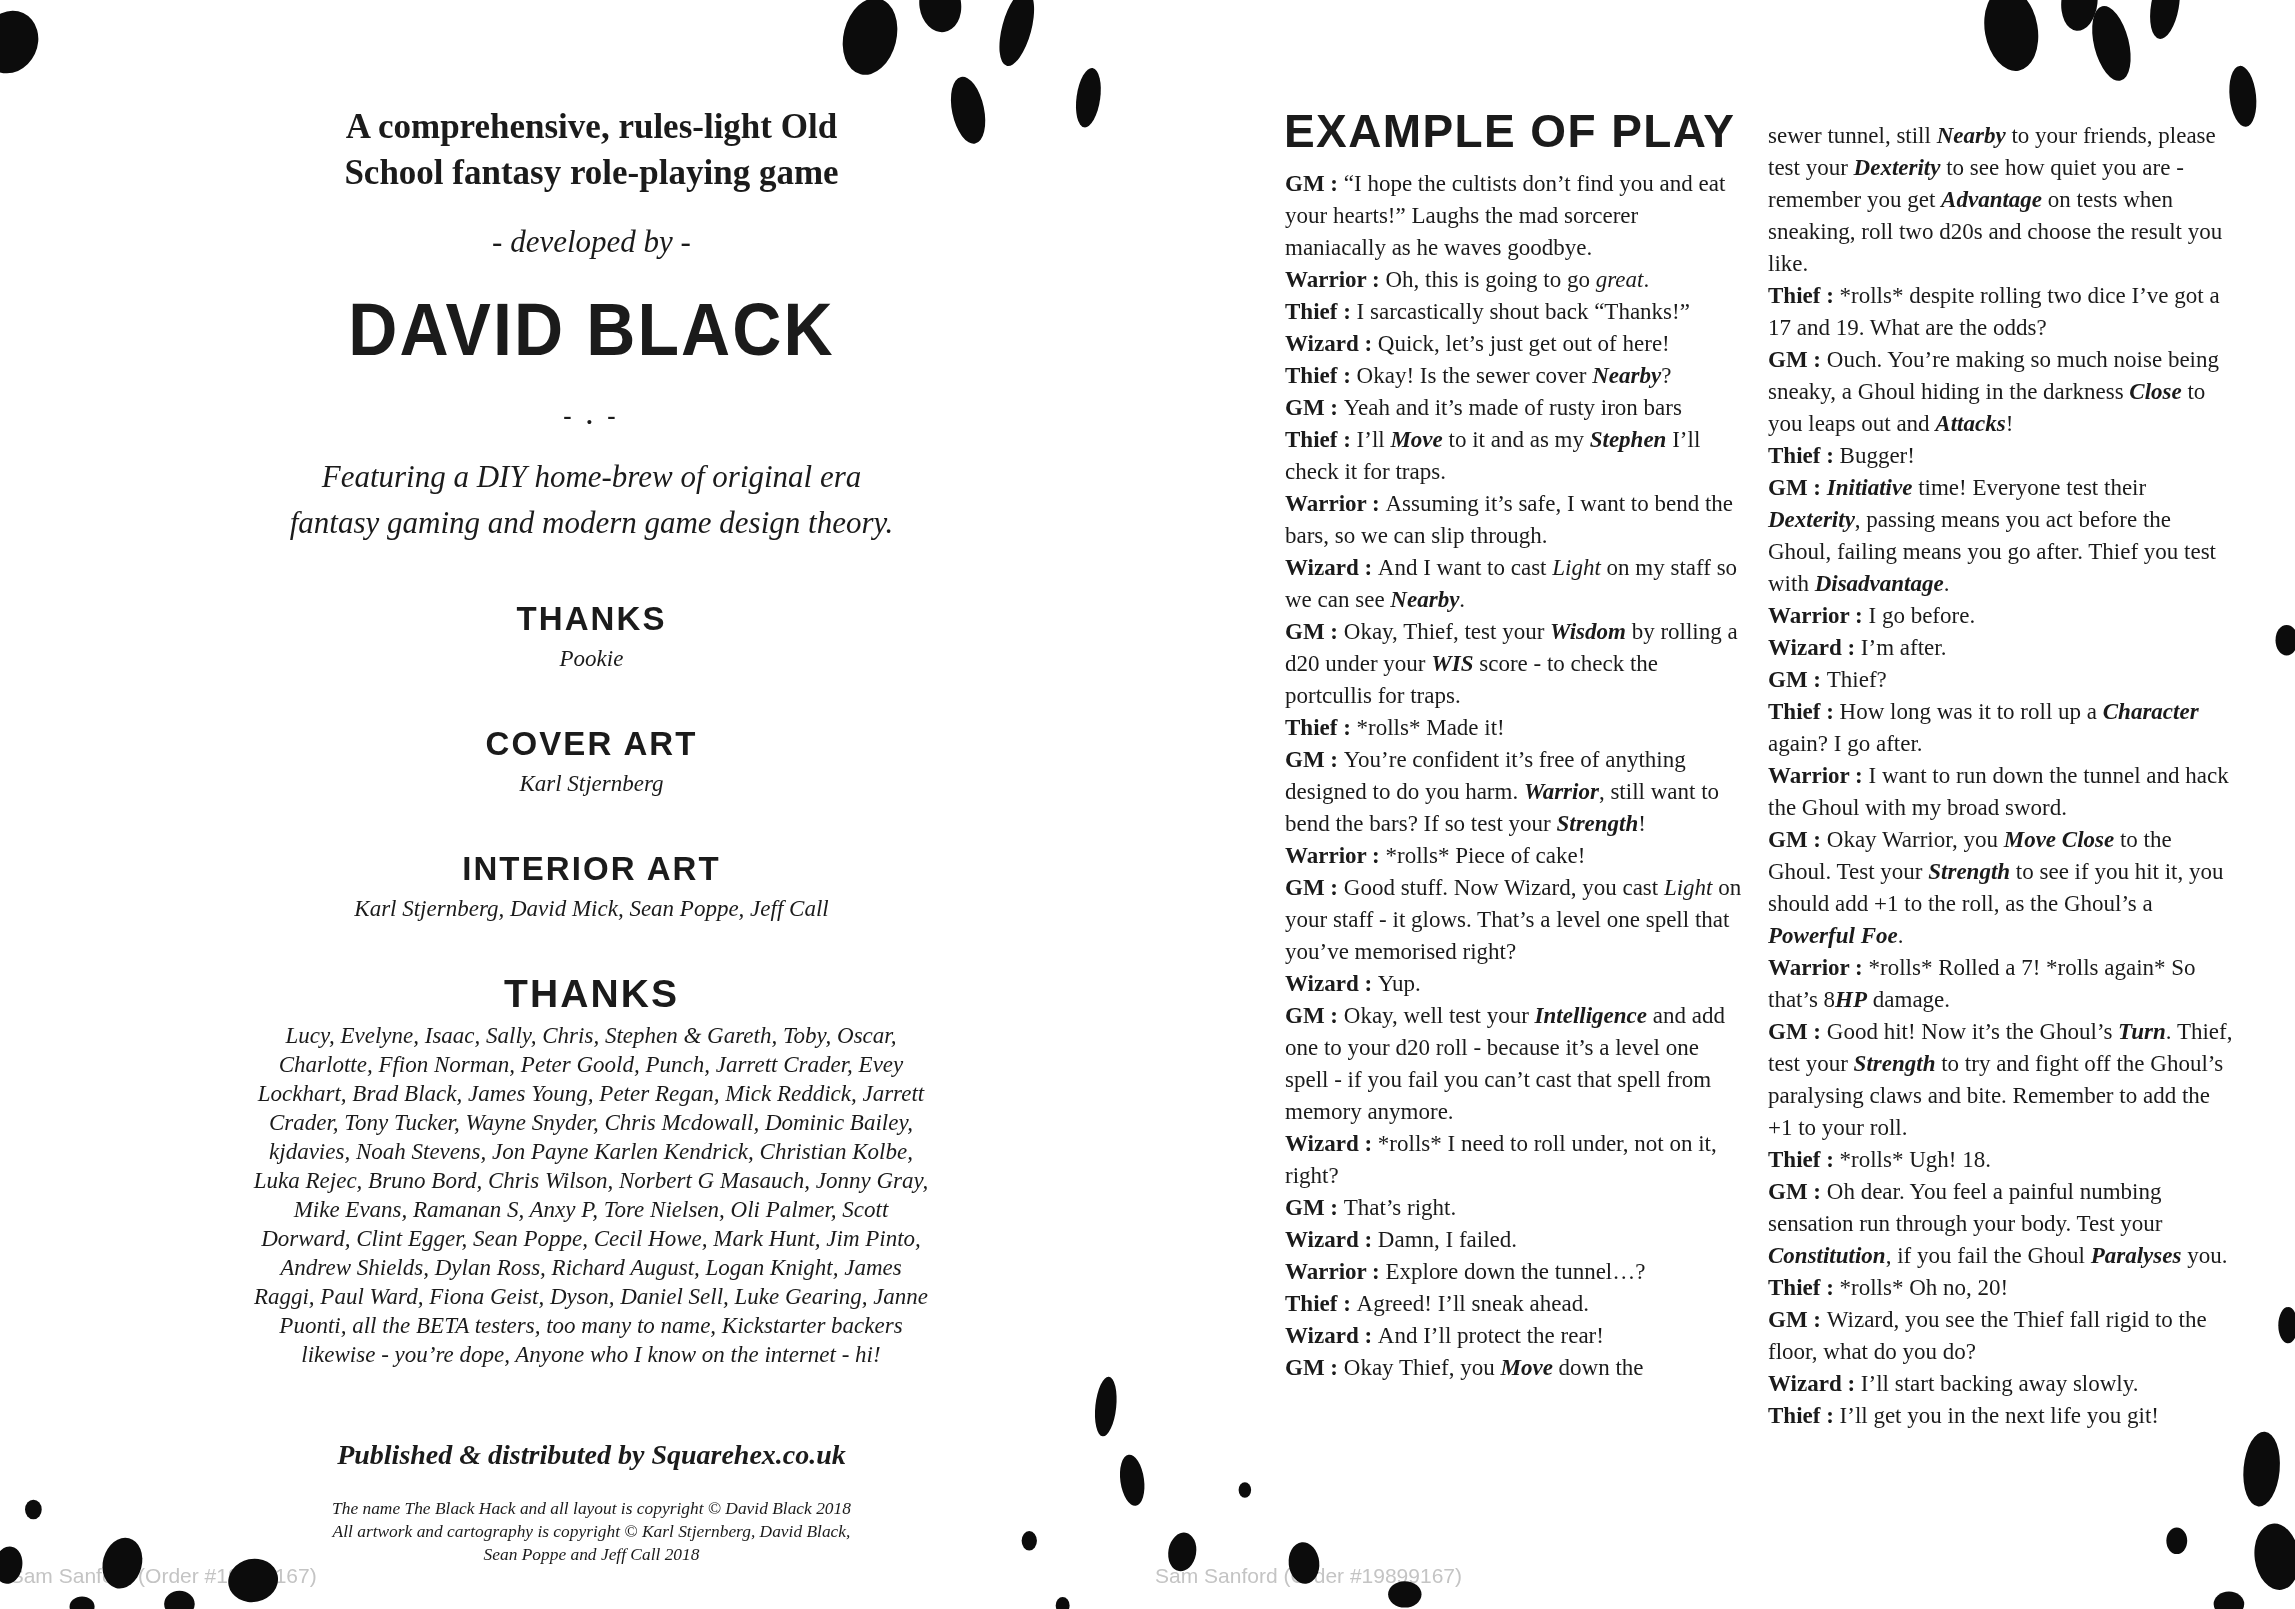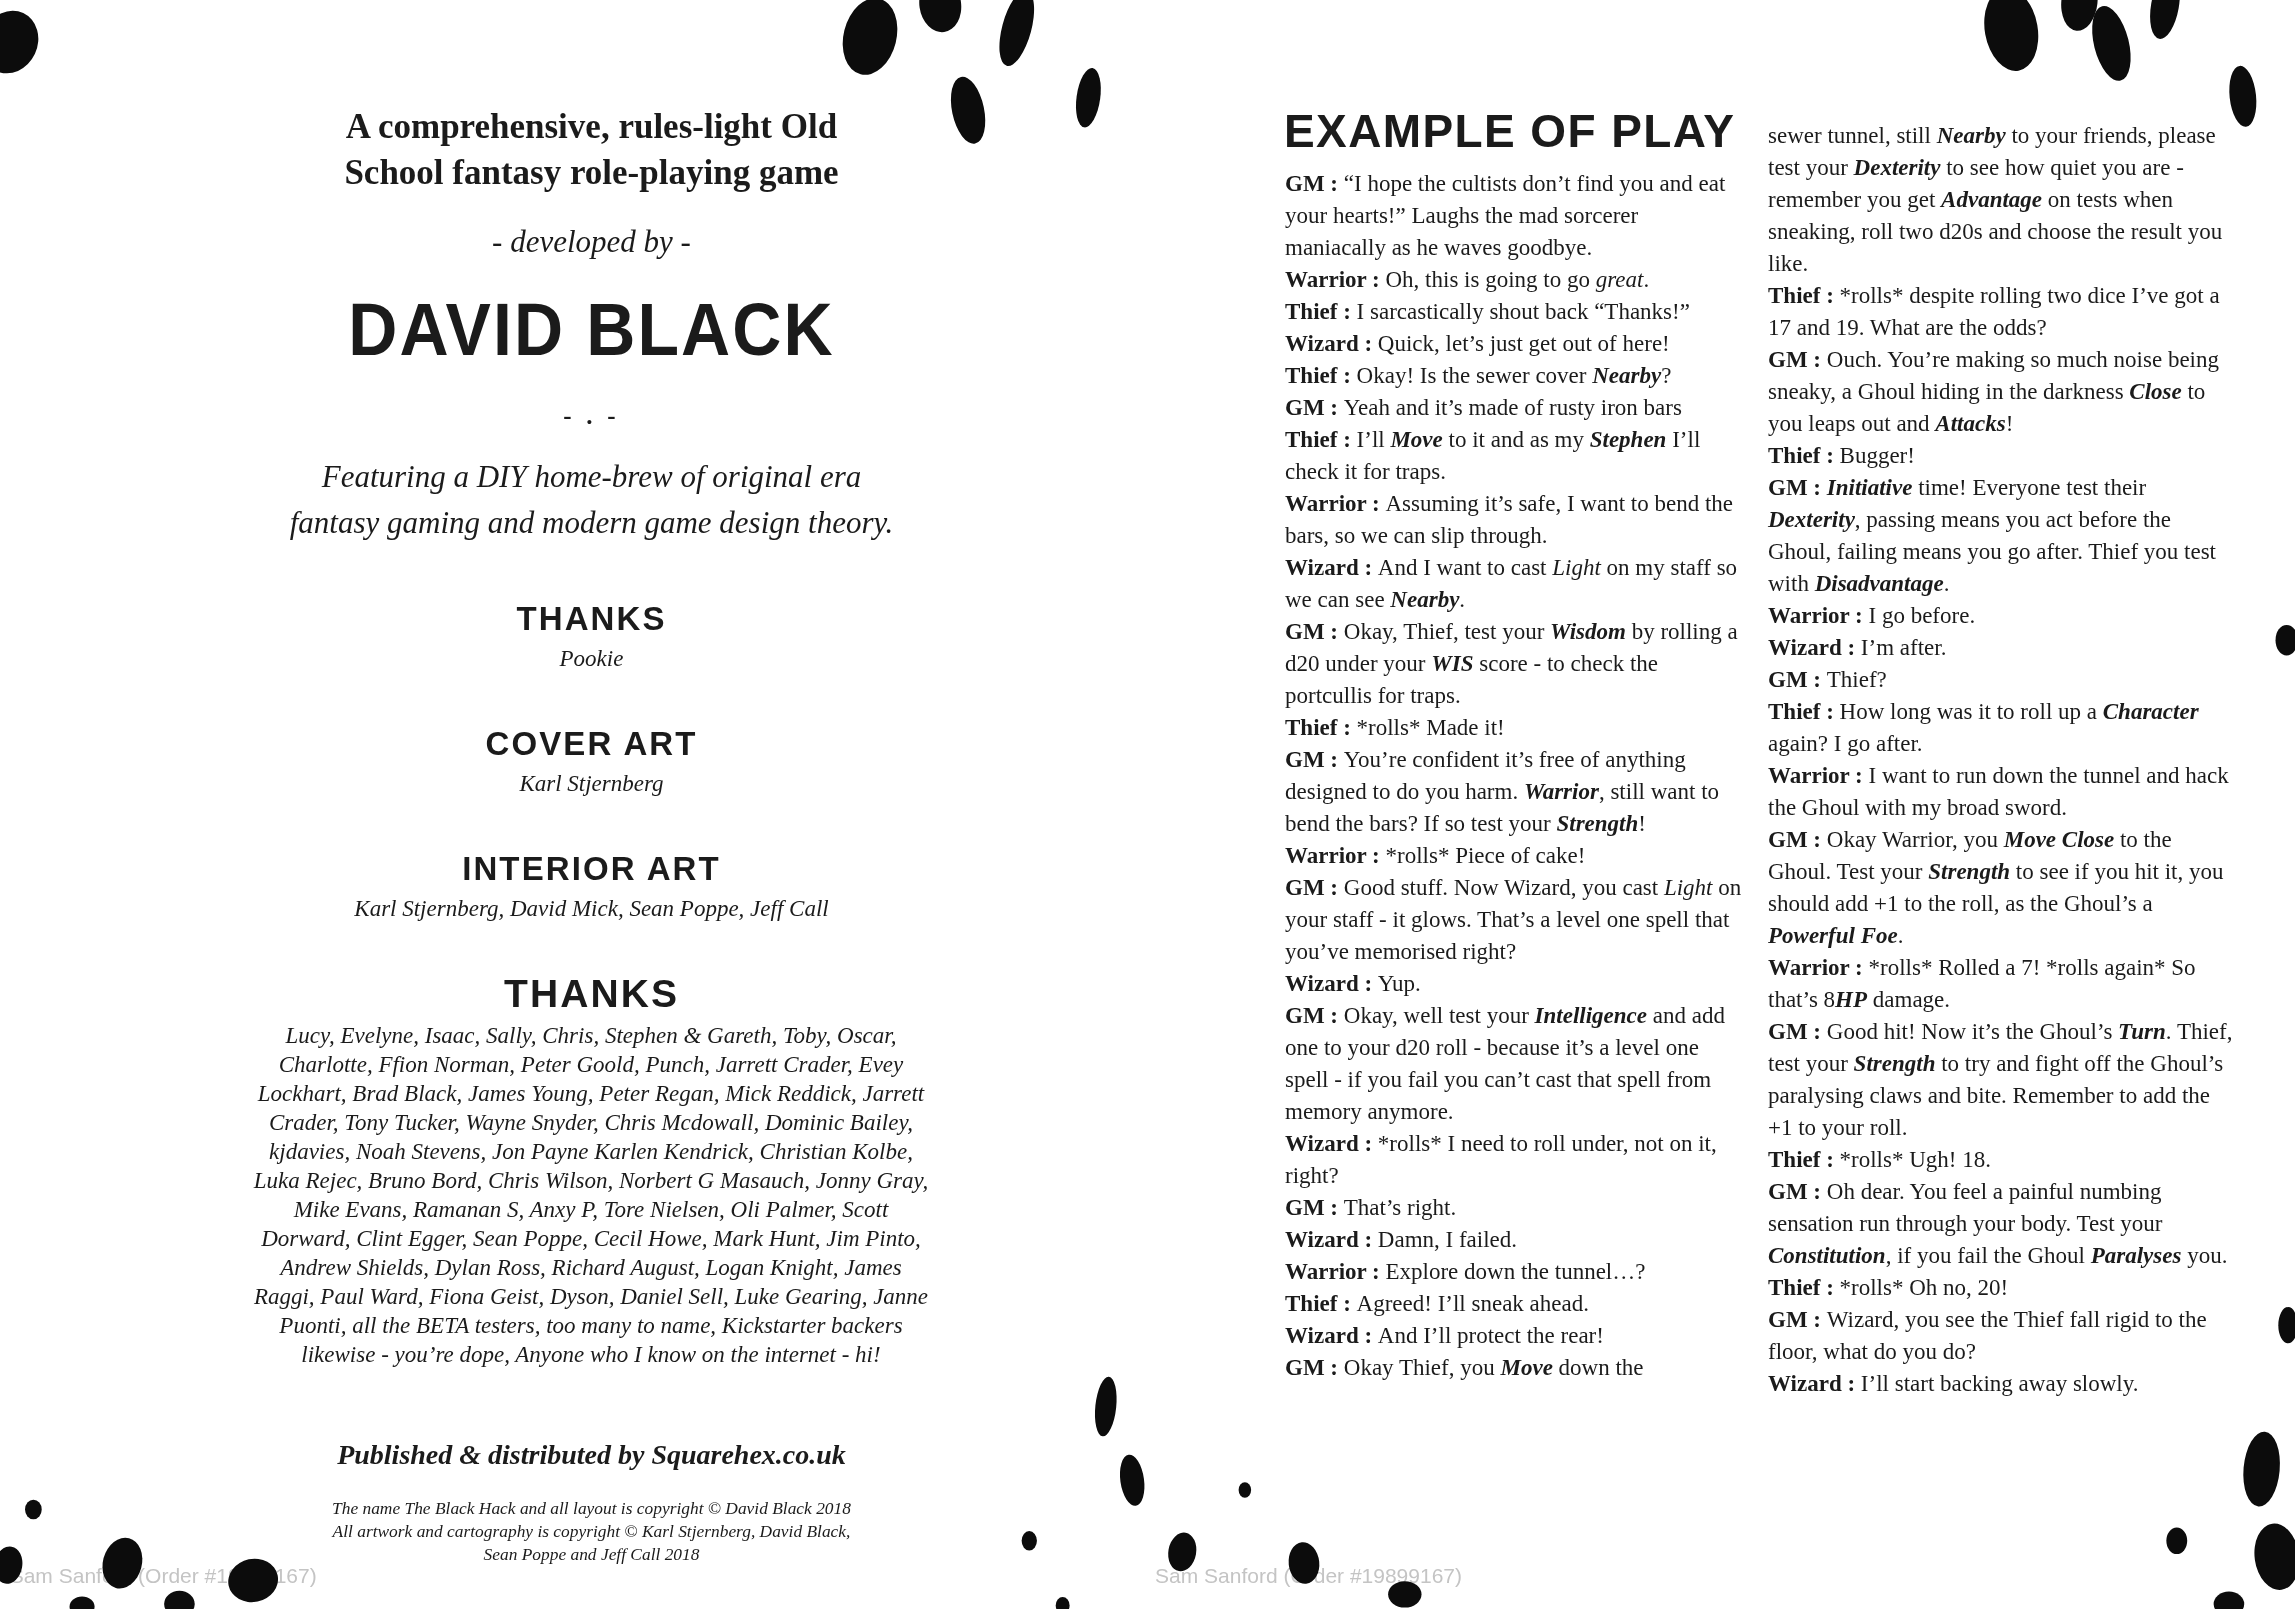--- a/index.html
+++ b/index.html
@@ -117,20 +117,21 @@
       <p class="dlg"><b class="spk">Thief : </b>How long was it to roll up a <b><i>Character</i></b> again? I go after.</p>
       <p class="dlg"><b class="spk">Warrior : </b>I want to run down the tunnel and hack the Ghoul with my broad sword.</p>
       <p class="dlg"><b class="spk">GM : </b>Okay Warrior, you <b><i>Move Close</i></b> to the Ghoul. Test your <b><i>Strength</i></b> to see if you hit it, you should add +1 to the roll, as the Ghoul’s a <b><i>Powerful Foe</i></b>.</p>
       <p class="dlg"><b class="spk">Warrior : </b>*rolls* Rolled a 7! *rolls again* So that’s 8<b><i>HP</i></b> damage.</p>
       <p class="dlg"><b class="spk">GM : </b>Good hit! Now it’s the Ghoul’s <b><i>Turn</i></b>. Thief,  test your <b><i>Strength</i></b> to try and fight off the Ghoul’s paralysing claws and bite. Remember to add the +1 to your roll.</p>
       <p class="dlg"><b class="spk">Thief : </b>*rolls* Ugh! 18.</p>
       <p class="dlg"><b class="spk">GM : </b>Oh dear. You feel a painful numbing sensation run through your body. Test your <b><i>Constitution</i></b>, if you fail the Ghoul <b><i>Paralyses</i></b> you.</p>
       <p class="dlg"><b class="spk">Thief : </b>*rolls* Oh no, 20!</p>
       <p class="dlg"><b class="spk">GM : </b>Wizard, you see the Thief fall rigid to the floor, what do you do?</p>
       <p class="dlg"><b class="spk">Wizard : </b>I’ll start backing away slowly.</p>
+      <p class="dlg"><b class="spk">Thief : </b>I’ll get you in the next life you git!</p>
     </div>
 
 </div>
 
 <div class="abs watermark wm-left">Sam Sanford (Order #19899167)</div>
 <div class="abs watermark wm-center">Sam Sanford (Order #19899167)</div>
 
 <svg class="abs splatter" viewBox="0 0 3300 2314" xmlns="http://www.w3.org/2000/svg" aria-hidden="true">
   <g fill="#0c0c0c">
     <ellipse cx="14" cy="60" rx="40" ry="46" transform="rotate(25 14 60)"></ellipse>

